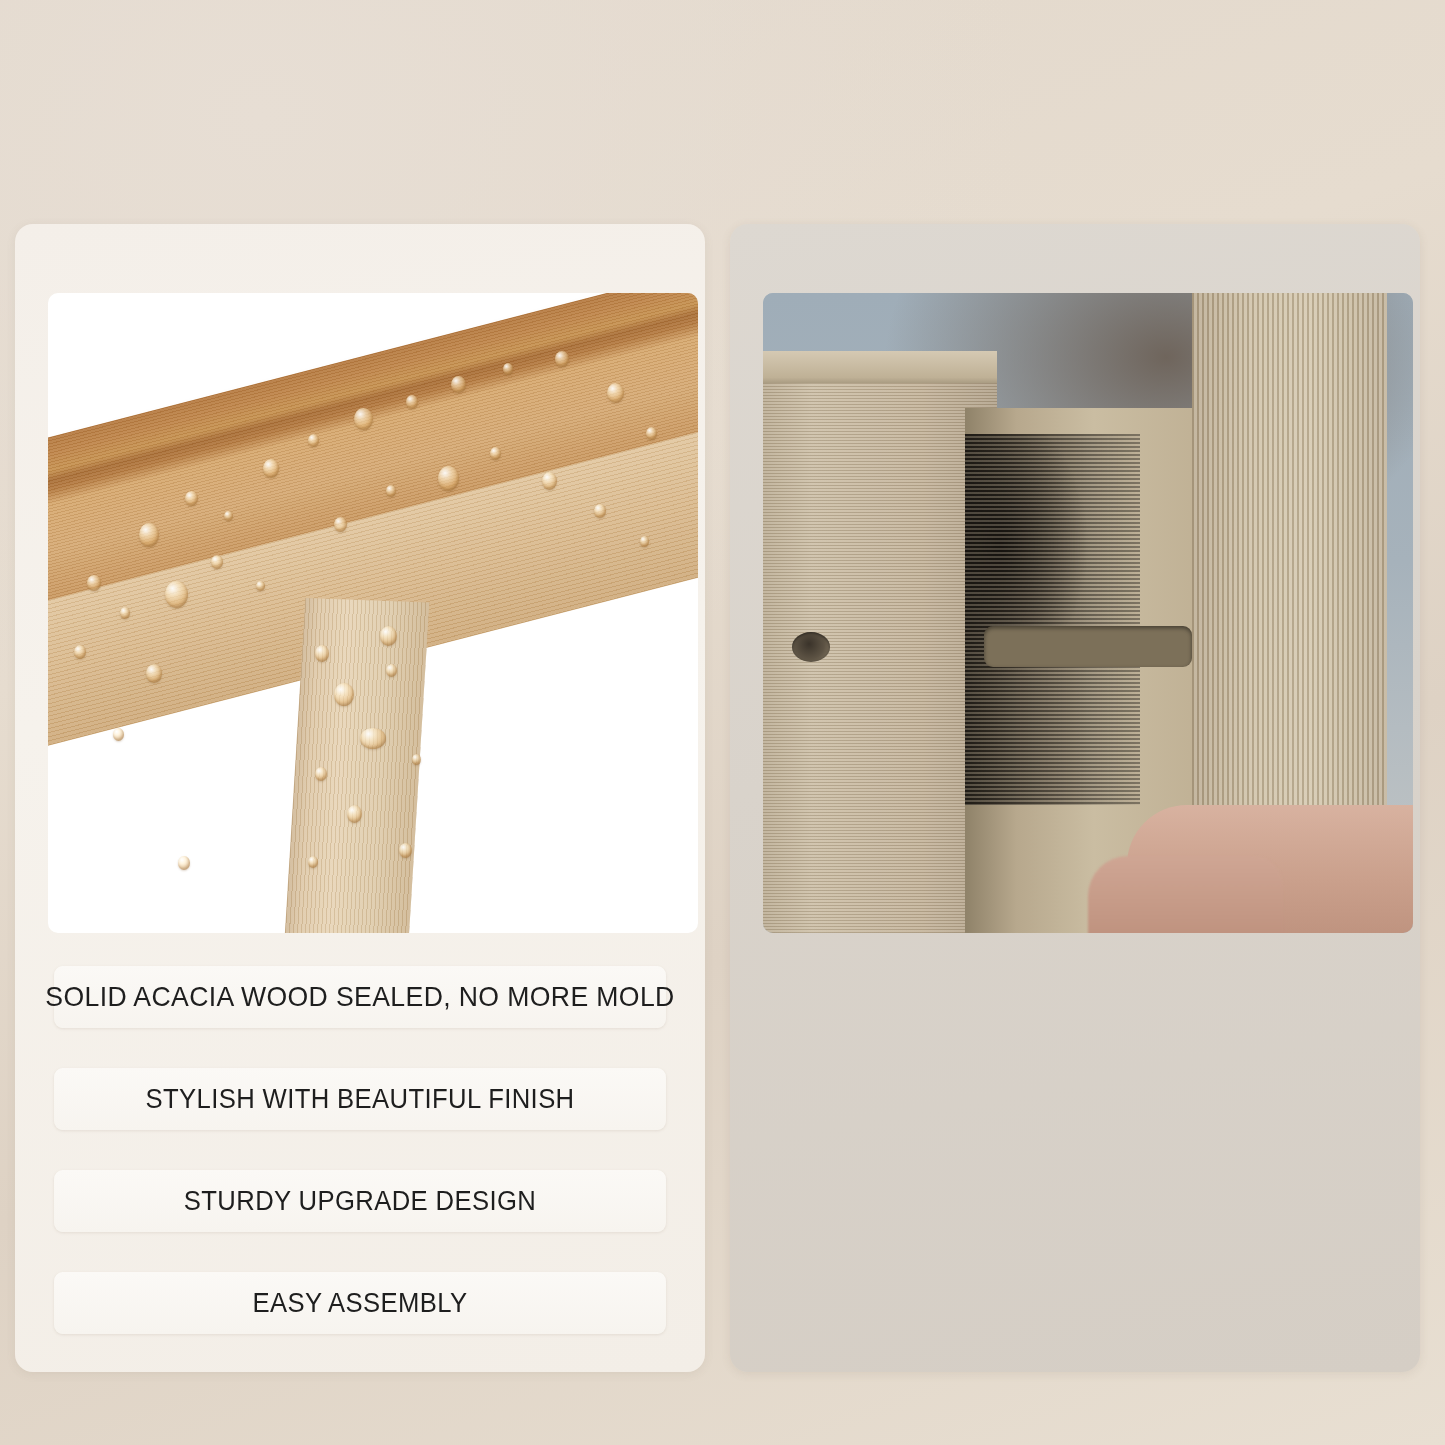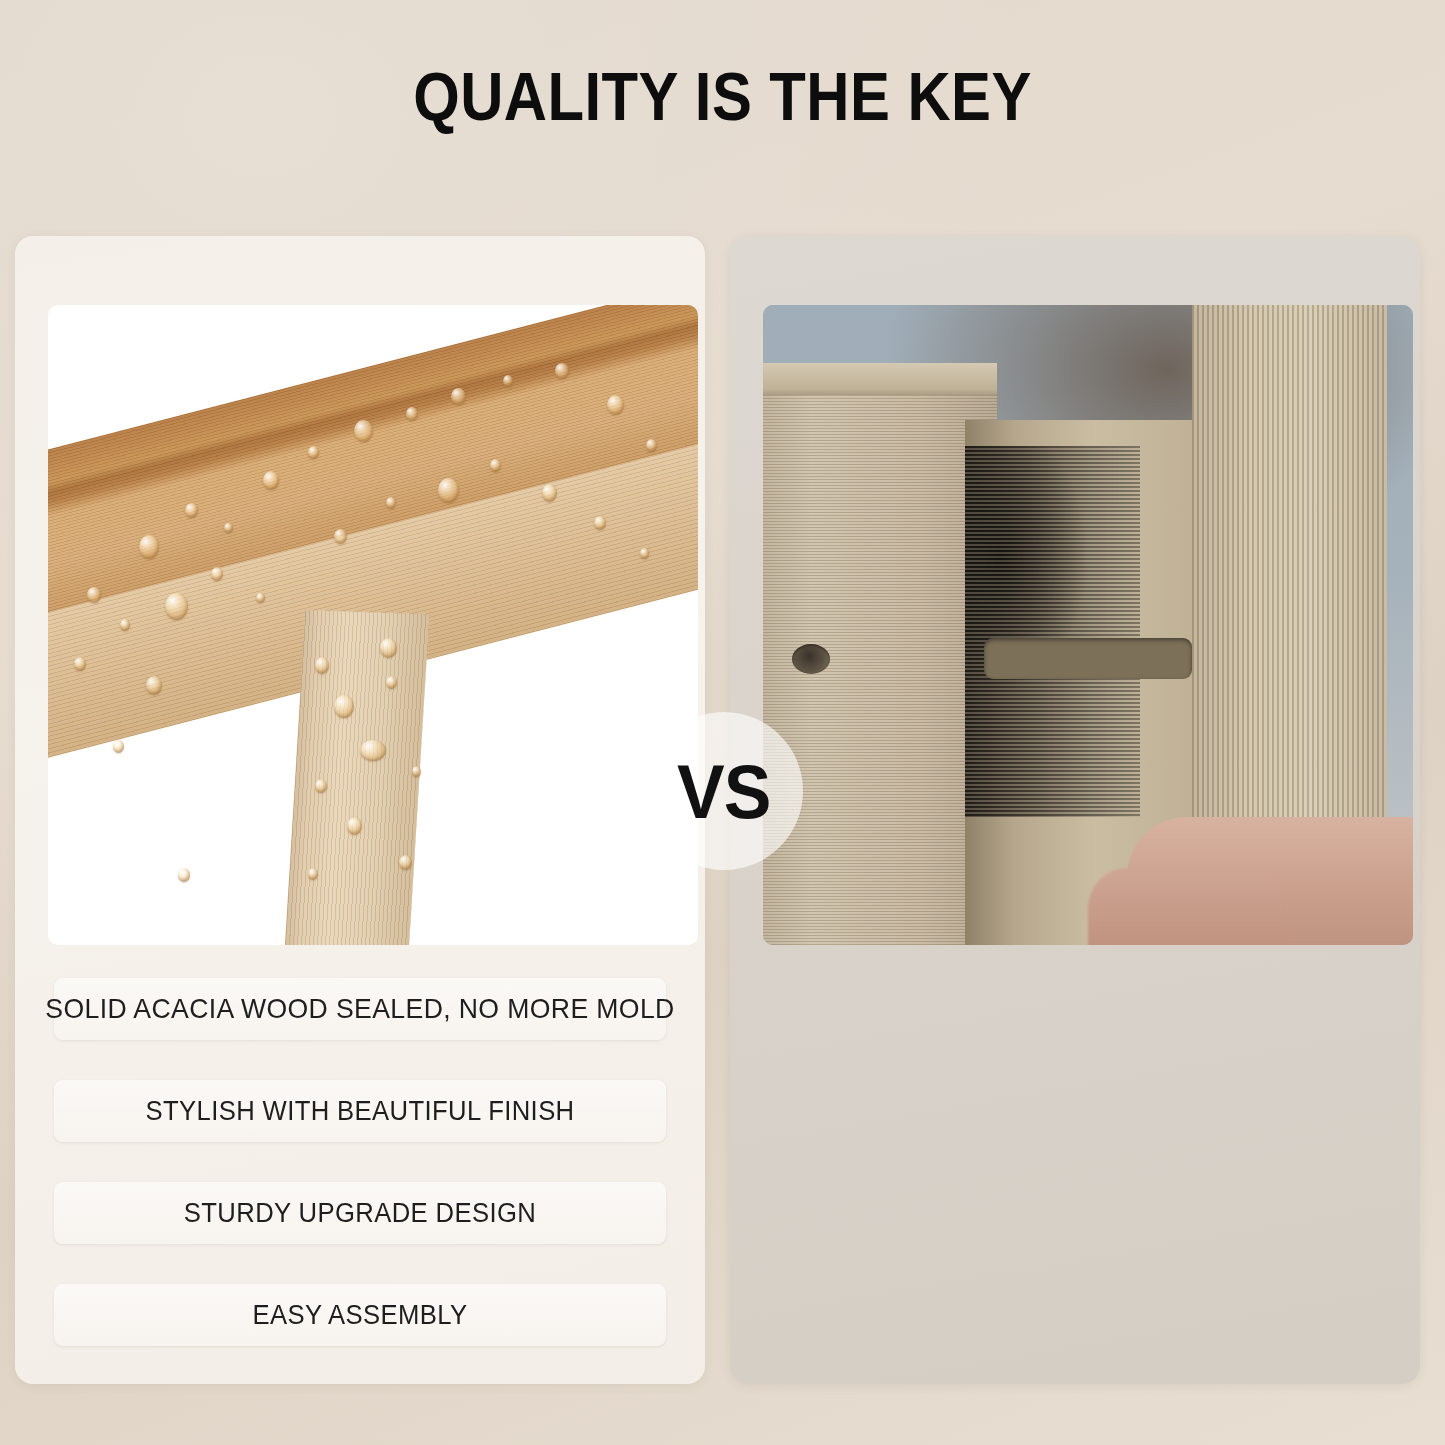--- a/index.html
+++ b/index.html
@@ -40,21 +40,21 @@
     letter-spacing: 0.5px;
     color: #0d0d0d;
     transform: scaleX(0.88);
     transform-origin: center;
     line-height: 1;
   }
 
   
   .panel {
     position: absolute;
-    top: 236px;
+    top: 224px;
     width: 690px;
     height: 1148px;
     border-radius: 18px;
   }
   .panel-good {
     left: 15px;
     background: linear-gradient(170deg, #f4efe9 0%, #f6f2ec 40%, #f3eee7 100%);
     box-shadow: 0 2px 10px rgba(120,105,90,0.10);
   }
   .panel-bad {
@@ -329,23 +329,20 @@
     color: #ffffff;
     box-shadow: 0 1px 3px rgba(120,108,95,0.20);
   }
   .pill-good.wide { font-size: 28px; }
 </style>
 </head>
 <body>
 
 <div id="stage">
 
-  <div class="title-wrap">
-    <div class="title">QUALITY IS THE KEY</div>
-  </div>
 
   <div class="panel panel-good">
 
     <div class="photo photo-good">
       <div class="rail"></div>
       <div class="rail-lower"></div>
       <div class="leg"></div>
 
       <div class="drop" style="left:14%;top:36%;width:20px;height:24px;"></div>
       <div class="drop" style="left:21%;top:31%;width:13px;height:15px;"></div>
@@ -405,17 +402,14 @@
       <div class="mold"></div>
       <div class="post-right"></div>
       <div class="slot"></div>
       <div class="screwhole"></div>
       <div class="hand"></div>
       <div class="hand2"></div>
     </div>
 
   </div>
 
-  <div class="vs-badge">
-    <span class="vs-text">VS</span>
-  </div>
 
 </div>
 
 </body></html>

